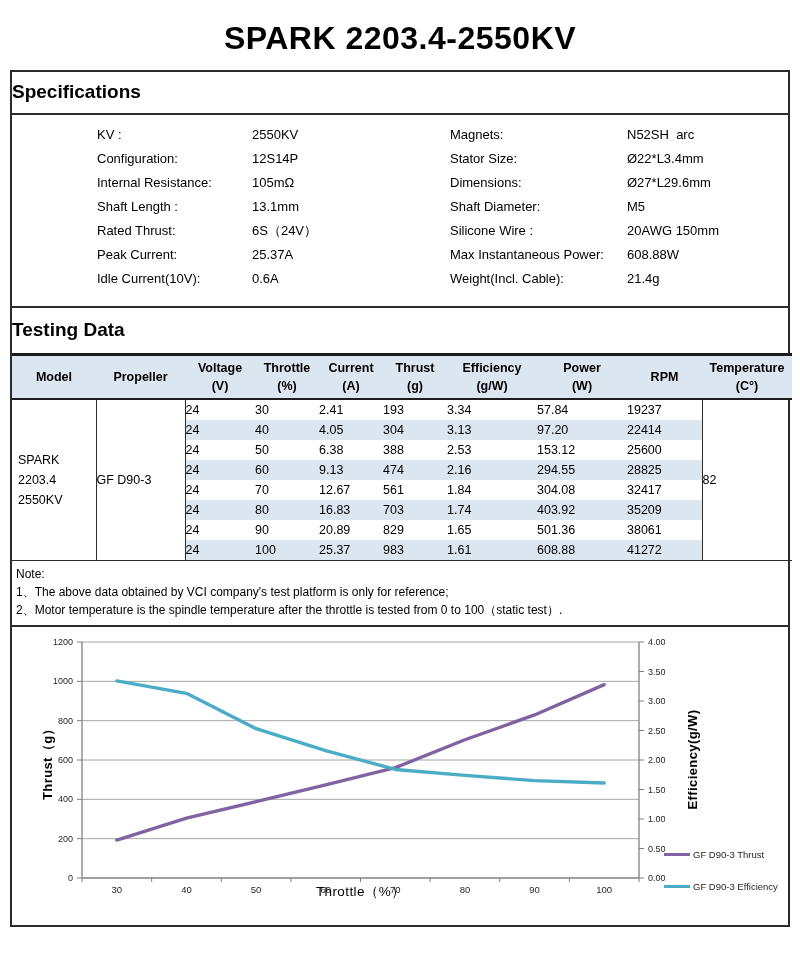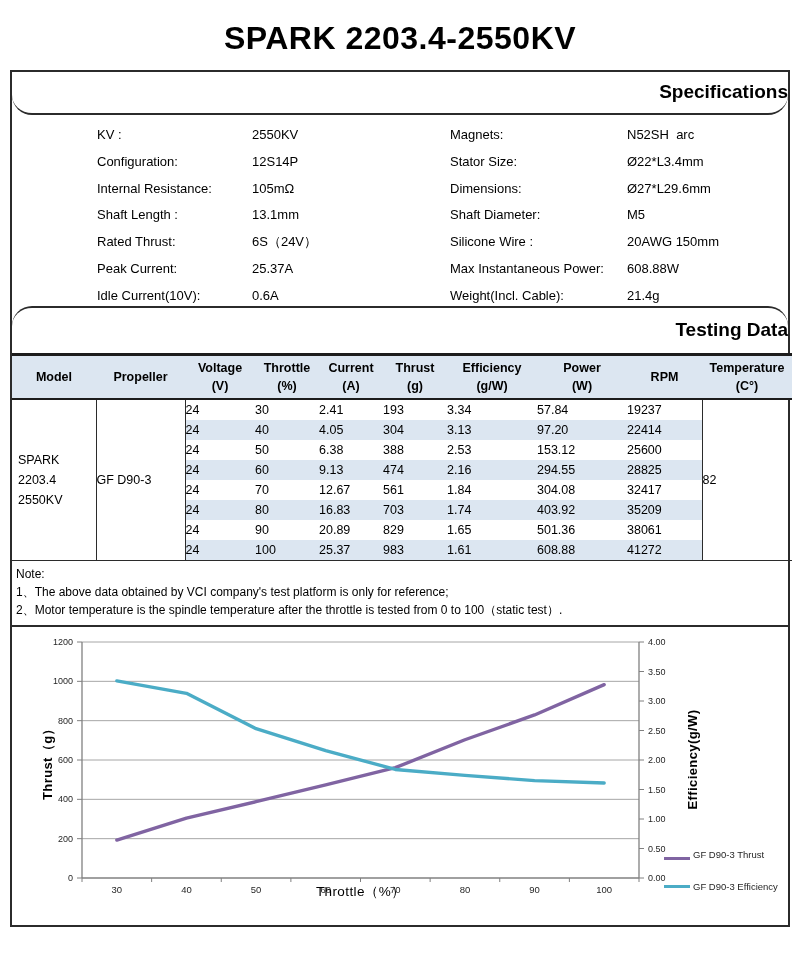--- a/index.html
+++ b/index.html
@@ -8,24 +8,24 @@
     width:800px; height:976px; position:relative;
     background:#ffffff; color:#000;
     font-family:"Liberation Sans", sans-serif;
   }
   .page-title {
     text-align:center; font-size:32px; font-weight:bold;
     margin:20px 0 13px; letter-spacing:0.5px;
   }
   .sheet { margin:0 10px; border:2px solid #2b2b2b; }
   .section-heading {
-    text-align:right; font-weight:bold; font-size:19px;border-radius:20px;
+    text-align:left; font-weight:bold; font-size:19px;
   }
   .spec-heading { padding:9px 0 10px; border-bottom:2px solid #2b2b2b; }
-  .spec-body { display:flex; height:191px; padding:12px 0 3px; }
+  .spec-body { display:flex; height:191px; padding:12px 0 20px; }
   .spec-col { width:50%; display:flex; flex-direction:column; justify-content:space-between; }
   .spec-row { display:flex; font-size:13px; line-height:15px; }
   .spec-col.left  .spec-row { padding-left:85px; }
   .spec-col.right .spec-row { padding-left:50px; }
   .spec-col.left  .spec-label { width:155px; flex:none; }
   .spec-col.right .spec-label { width:177px; flex:none; }
   .spec-value { white-space:pre-wrap; }
   .testing-heading { padding:11px 0 12px; border-top:2px solid #2b2b2b; }
 
   table.data-table { width:100%; border-collapse:collapse; table-layout:fixed; }
@@ -62,21 +62,21 @@
   .axis-title-y.right { left:531px;  top:125px; }
   .axis-title-x {
     position:absolute; left:0; top:256px; width:697px; text-align:center;
     font-weight:normal; font-size:13.5px; letter-spacing:0.4px;
   }
   .legend-item {
     position:absolute; left:652px; display:flex; align-items:center;
     font-size:9.5px; color:#262626; white-space:nowrap;
   }
   .legend-item .swatch { width:26px; height:3.4px; margin-right:3px; flex:none; }
-  .legend-item.first  { top:222px;align-items:flex-end; }
+  .legend-item.first  { top:222px; }
   .legend-item.second { top:254px; }
 </style>
 </head>
 <body>
 
 <div class="page-title">SPARK 2203.4-2550KV</div>
 
 <div class="sheet">
 
   <div class="section-heading spec-heading">Specifications</div>

